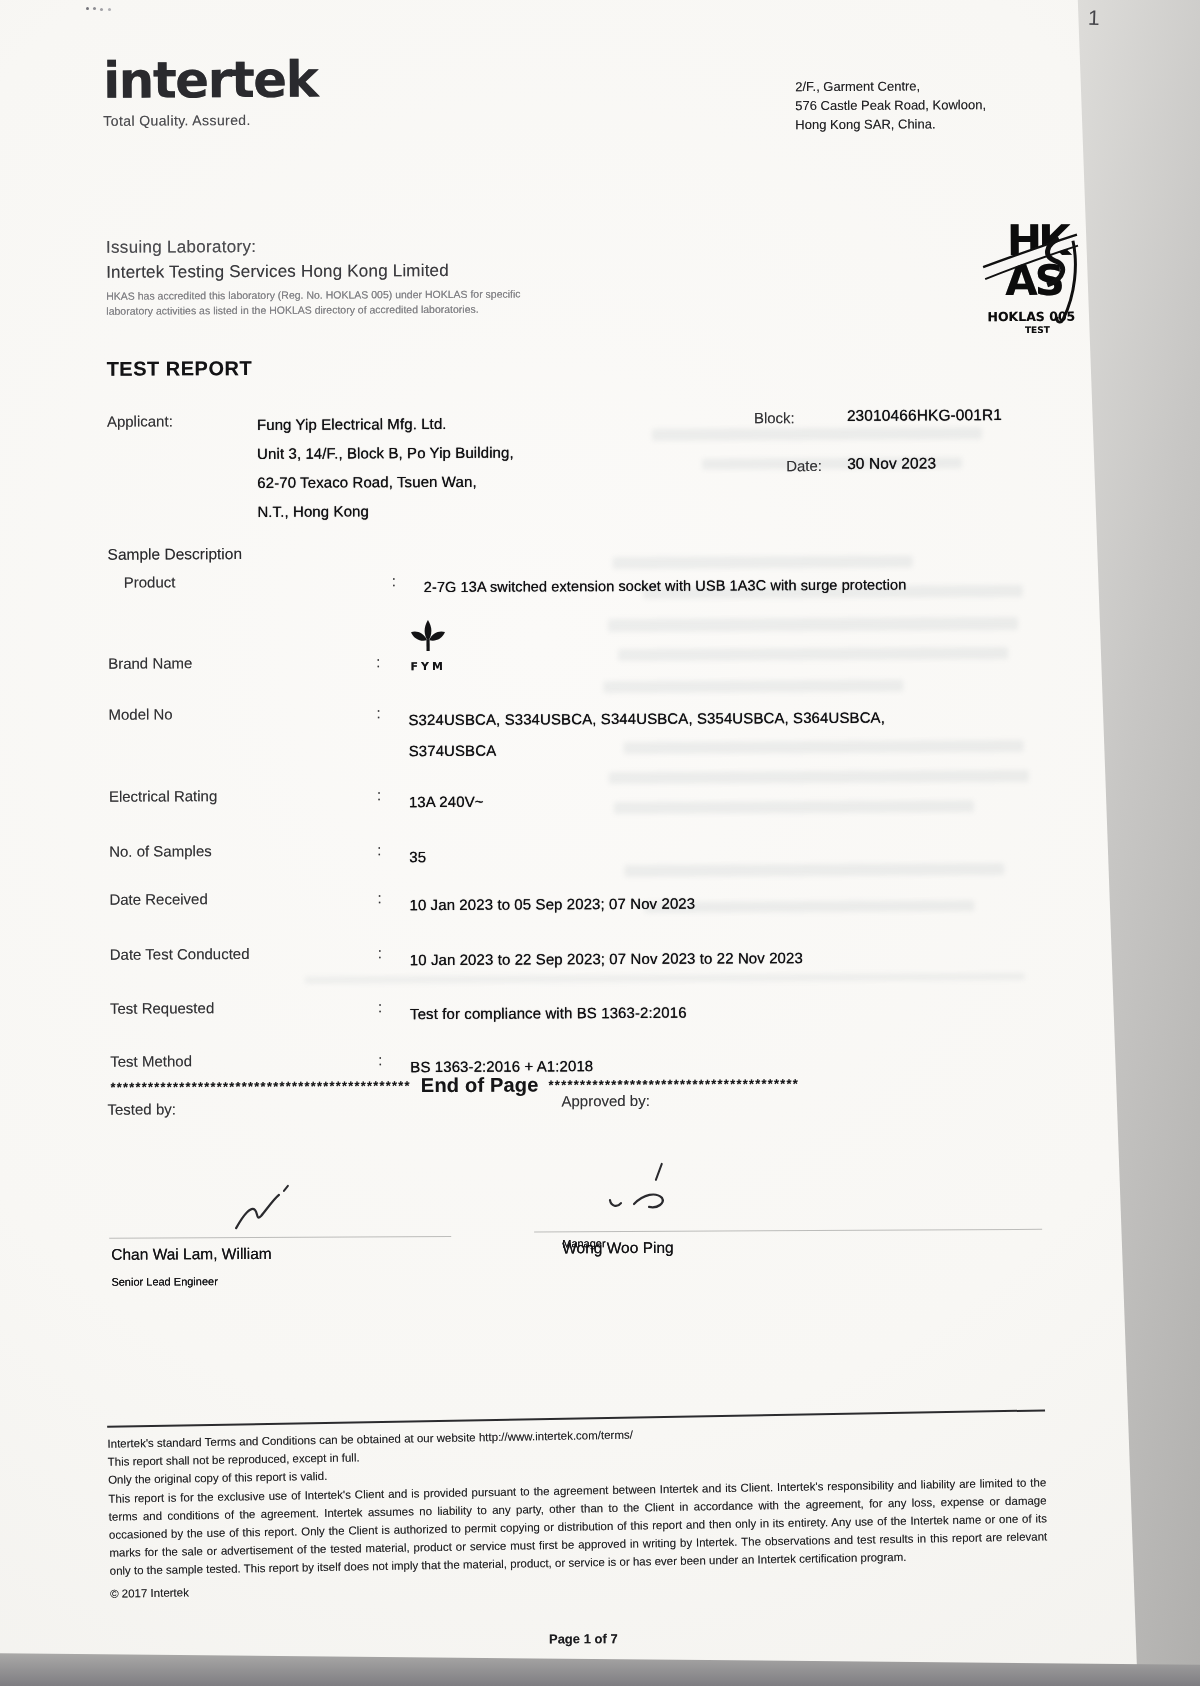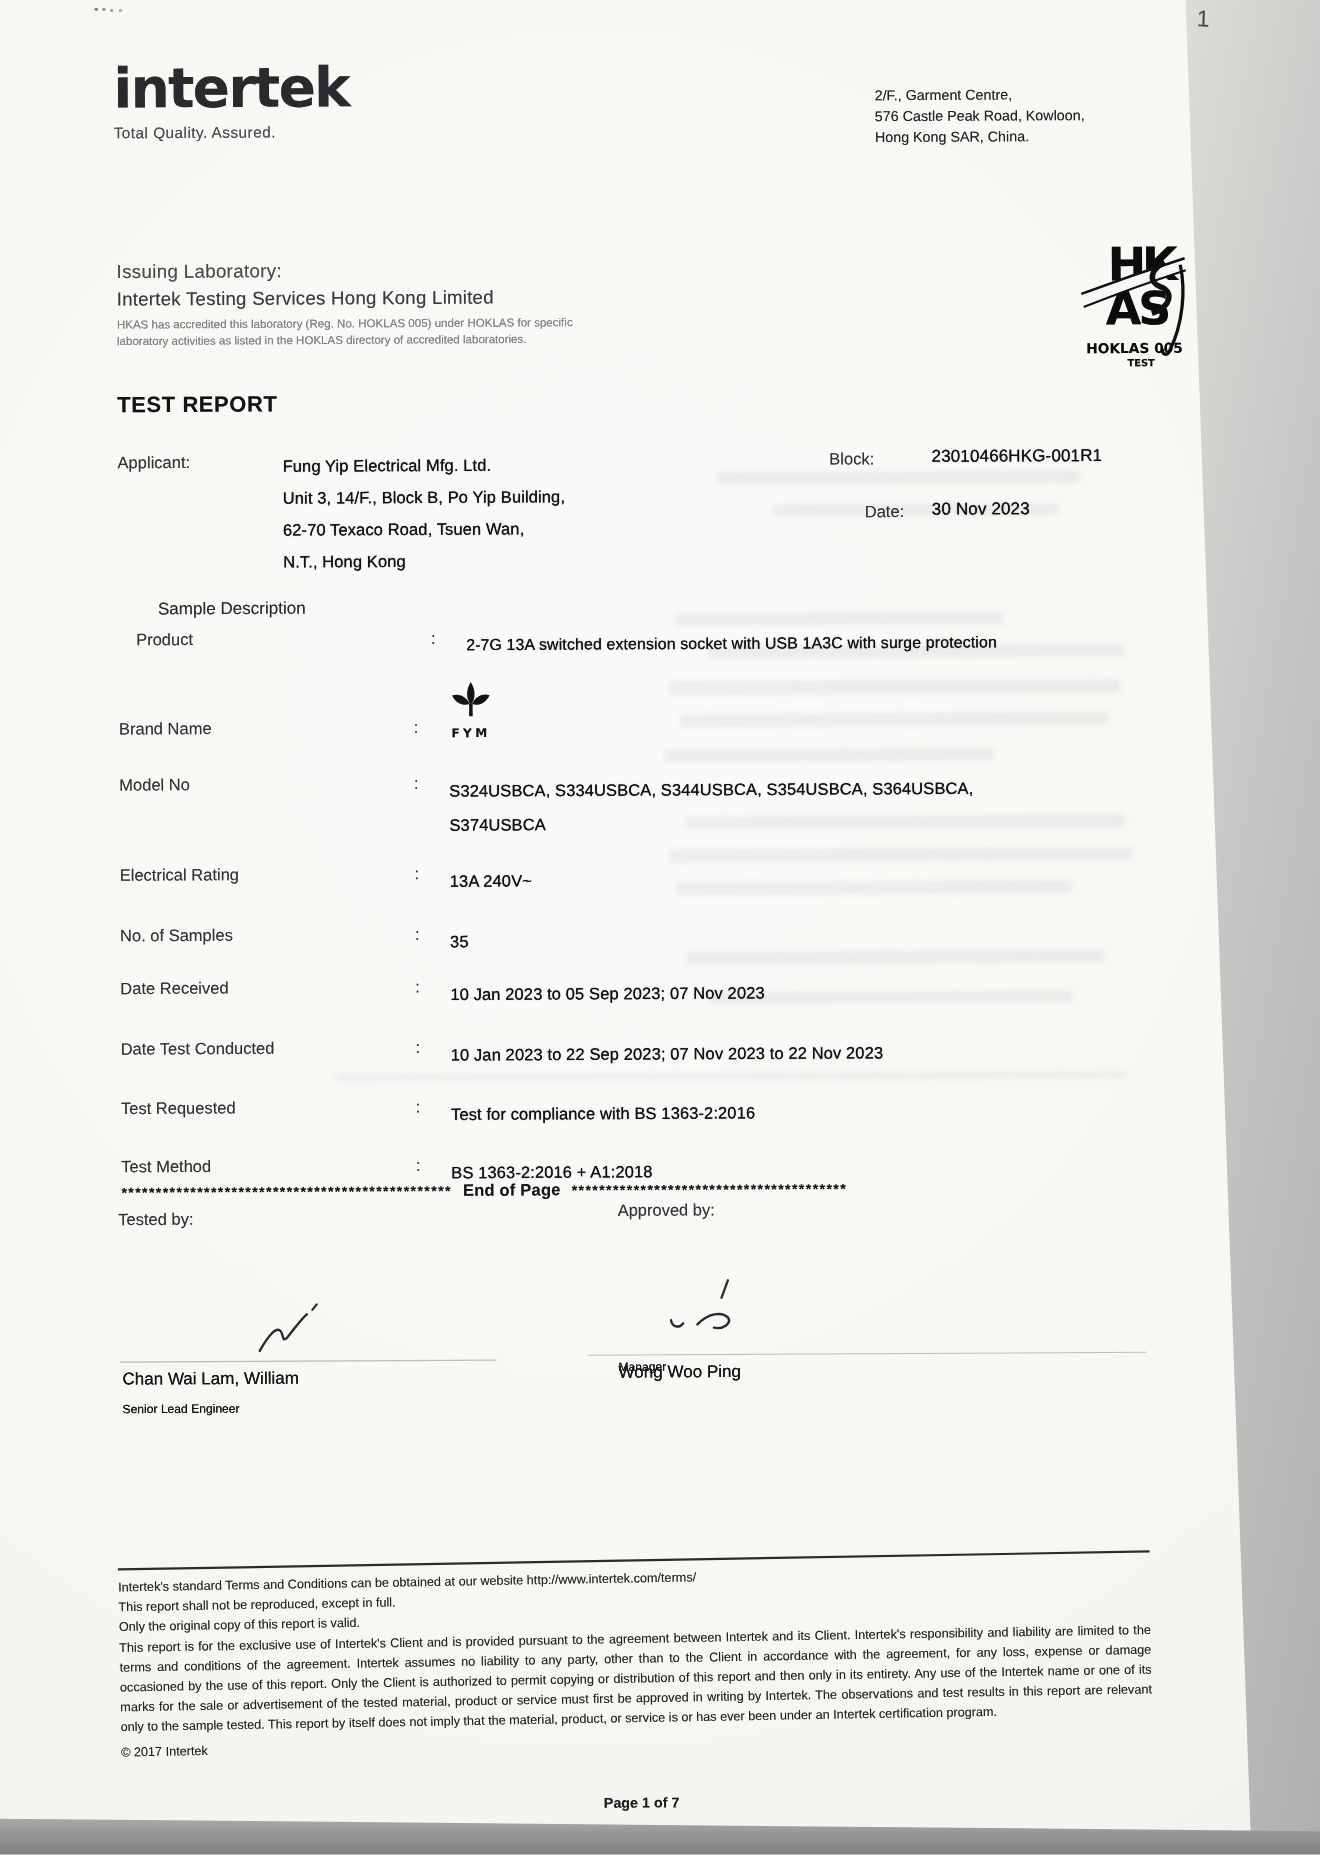--- a/index.html
+++ b/index.html
@@ -44,26 +44,26 @@
   .lab-note{font-size:10.5px;line-height:15px;color:#828287;margin-top:6px;}
   .report-title{font-size:20px;font-weight:700;letter-spacing:.5px;color:#131315;}
   .lbl{font-size:15px;color:#323235;}
   .val{font-size:15px;color:#101012;text-shadow:0 0 0.7px #16161a;letter-spacing:.1px;}
   .lines{line-height:29px;}
   .row{position:absolute;left:105px;width:935px;display:flex;align-items:flex-start;}
   .row .rl{flex:0 0 268px;}
   .row .rl.indent{padding-left:16px;}
   .row .rc{flex:0 0 32px;color:#323235;font-size:15px;}
   .row .rv{flex:1;line-height:31px;}
-  .section-h{font-size:15.5px;color:#2a2a2d;margin-left:36px;}
+  .section-h{font-size:15.5px;color:#2a2a2d;}
   
   .eop{position:absolute;left:105px;top:1076px;width:935px;display:flex;align-items:center;
        font-weight:700;font-size:13px;letter-spacing:1.2px;color:#151517;white-space:nowrap;overflow:hidden;}
   .eop .stars{flex:0 1 auto;overflow:hidden;}
-  .eop-label{flex:0 0 auto;font-size:15px;letter-spacing:.2px;padding:0 10px;}
+  .eop-label{flex:0 0 auto;font-size:20px;letter-spacing:.2px;padding:0 10px;}
   
   .sig-rule{position:absolute;height:1px;background:#bcbcba;}
   .sig-name{font-size:15.5px;color:#141416;text-shadow:0 0 0.6px #16161a;}
   .sig-title{font-size:11px;color:#141416;text-shadow:0 0 0.6px #16161a;}
   .sig-svg path{stroke:#2a2a2e;fill:none;stroke-linecap:round;}
   
   .footer{position:absolute;left:100px;top:1426px;width:938px;transform:rotate(-0.7deg);transform-origin:0 0;
           font-size:11.5px;line-height:18px;color:#1e1e21;}
   .f-divider{width:100%;height:2px;background:#2b2b2e;margin-bottom:7px;}
   .f-par{margin-top:1px;text-align:justify;}

